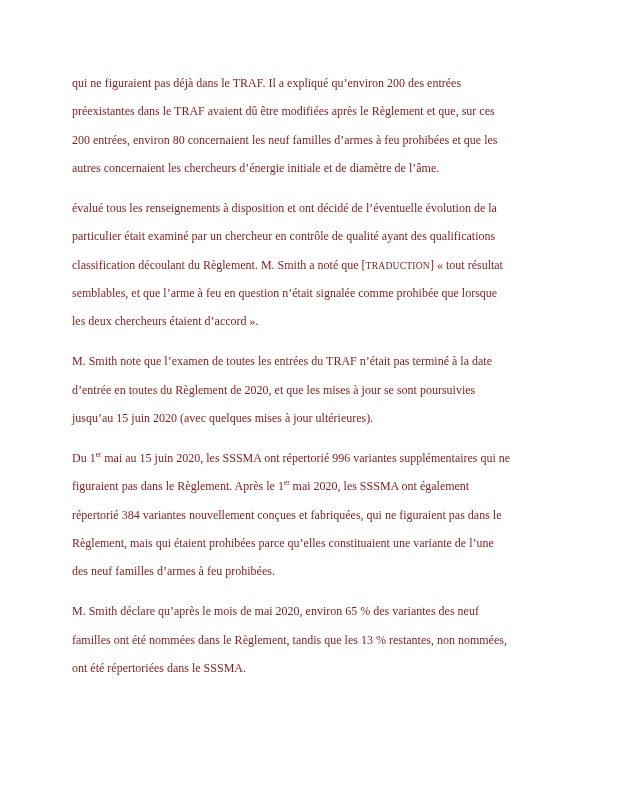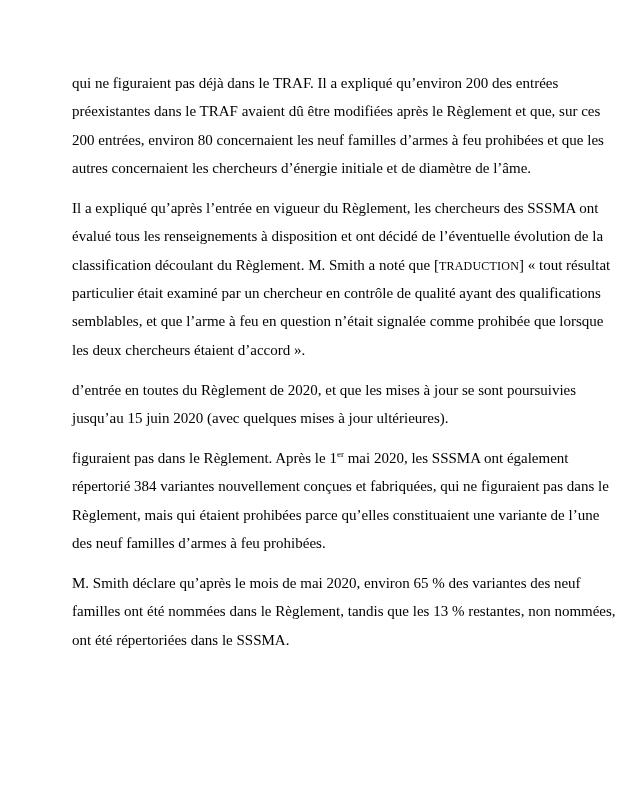--- a/index.html
+++ b/index.html
@@ -11,23 +11,23 @@
     height: 807px;
     background: #ffffff;
     overflow: hidden;
     position: relative;
   }
   .page {
     position: absolute;
     left: 72px;
     top: 69px;
     width: 500px;
-    color: #000000;
+    color: #7f1d1d;
     font-family: "Liberation Serif", "DejaVu Serif", serif;
-    font-size: 15px;
+    font-size: 12px;
   }
   .para {
     margin: 0 0 11.6px 0;
   }
   .line {
     line-height: 28.35px;
     height: 28.35px;
     white-space: nowrap;
   }
   .line sup {
@@ -45,32 +45,33 @@
 
 <div class="page">
   <div>
       <div class="para">
         <div class="line">qui ne figuraient pas déjà dans le TRAF. Il a expliqué qu’environ 200 des entrées</div>
         <div class="line">préexistantes dans le TRAF avaient dû être modifiées après le Règlement et que, sur ces</div>
         <div class="line">200 entrées, environ 80 concernaient les neuf familles d’armes à feu prohibées et que les</div>
         <div class="line">autres concernaient les chercheurs d’énergie initiale et de diamètre de l’âme.</div>
       </div>
       <div class="para">
-        <div class="line">Il a expliqué qu’après l’entrée en vigueur du Règlement, les chercheurs des SSSMA ont</div>
         <div class="line">évalué tous les renseignements à disposition et ont décidé de l’éventuelle évolution de la</div>
+        <div class="line">particulier était examiné par un chercheur en contrôle de qualité ayant des qualifications</div>
         <div class="line">classification découlant du Règlement. M. Smith a noté que [<span class="smallcaps">TRADUCTION</span>] « tout résultat</div>
-        <div class="line">particulier était examiné par un chercheur en contrôle de qualité ayant des qualifications</div>
         <div class="line">semblables, et que l’arme à feu en question n’était signalée comme prohibée que lorsque</div>
         <div class="line">les deux chercheurs étaient d’accord ».</div>
       </div>
       <div class="para">
+        <div class="line">M. Smith note que l’examen de toutes les entrées du TRAF n’était pas terminé à la date</div>
         <div class="line">d’entrée en toutes du Règlement de 2020, et que les mises à jour se sont poursuivies</div>
         <div class="line">jusqu’au 15 juin 2020 (avec quelques mises à jour ultérieures).</div>
       </div>
       <div class="para">
+        <div class="line">Du 1<sup>er</sup> mai au 15 juin 2020, les SSSMA ont répertorié 996 variantes supplémentaires qui ne</div>
         <div class="line">figuraient pas dans le Règlement. Après le 1<sup>er</sup> mai 2020, les SSSMA ont également</div>
         <div class="line">répertorié 384 variantes nouvellement conçues et fabriquées, qui ne figuraient pas dans le</div>
         <div class="line">Règlement, mais qui étaient prohibées parce qu’elles constituaient une variante de l’une</div>
         <div class="line">des neuf familles d’armes à feu prohibées.</div>
       </div>
       <div class="para">
         <div class="line">M. Smith déclare qu’après le mois de mai 2020, environ 65 % des variantes des neuf</div>
         <div class="line">familles ont été nommées dans le Règlement, tandis que les 13 % restantes, non nommées,</div>
         <div class="line">ont été répertoriées dans le SSSMA.</div>
       </div>

